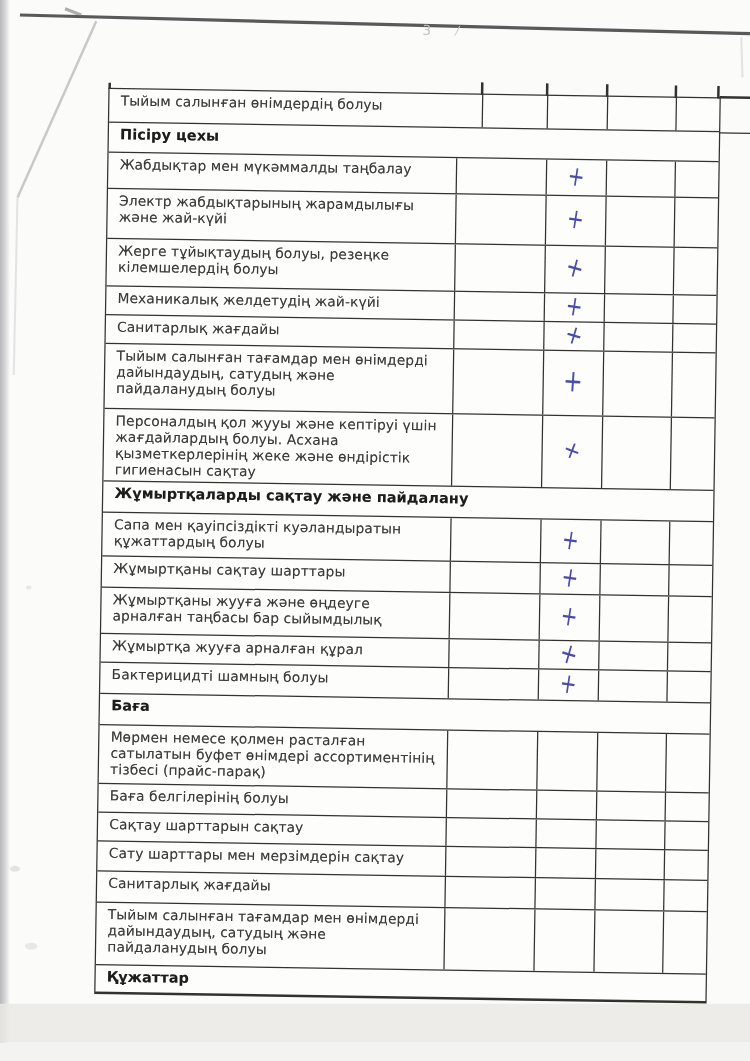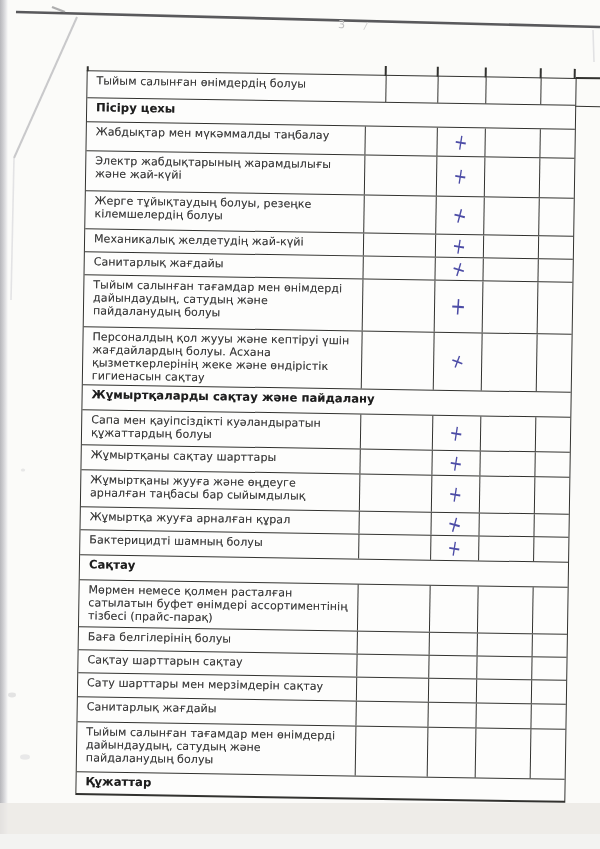--- a/index.html
+++ b/index.html
@@ -243,21 +243,21 @@
       <div class="cell text"><span>Бактерицидті шамның болуы</span></div>
       <div class="cell c1"></div>
       <div class="cell c2">
           <span class="mark" data-on="true">+</span>
         </div>
       <div class="cell c3"></div>
       <div class="cell c4"></div>
     </div>
 
     <div class="trow section">
-      <div class="cell text"><span>Сақтау</span></div>
+      <div class="cell text"><span>Баға</span></div>
     </div>
 
     <div class="trow">
       <div class="cell text"><span>Мөрмен немесе қолмен расталған сатылатын буфет өнімдері ассортиментінің тізбесі (прайс-парақ)</span></div>
       <div class="cell c1"></div>
       <div class="cell c2"></div>
       <div class="cell c3"></div>
       <div class="cell c4"></div>
     </div>
 

